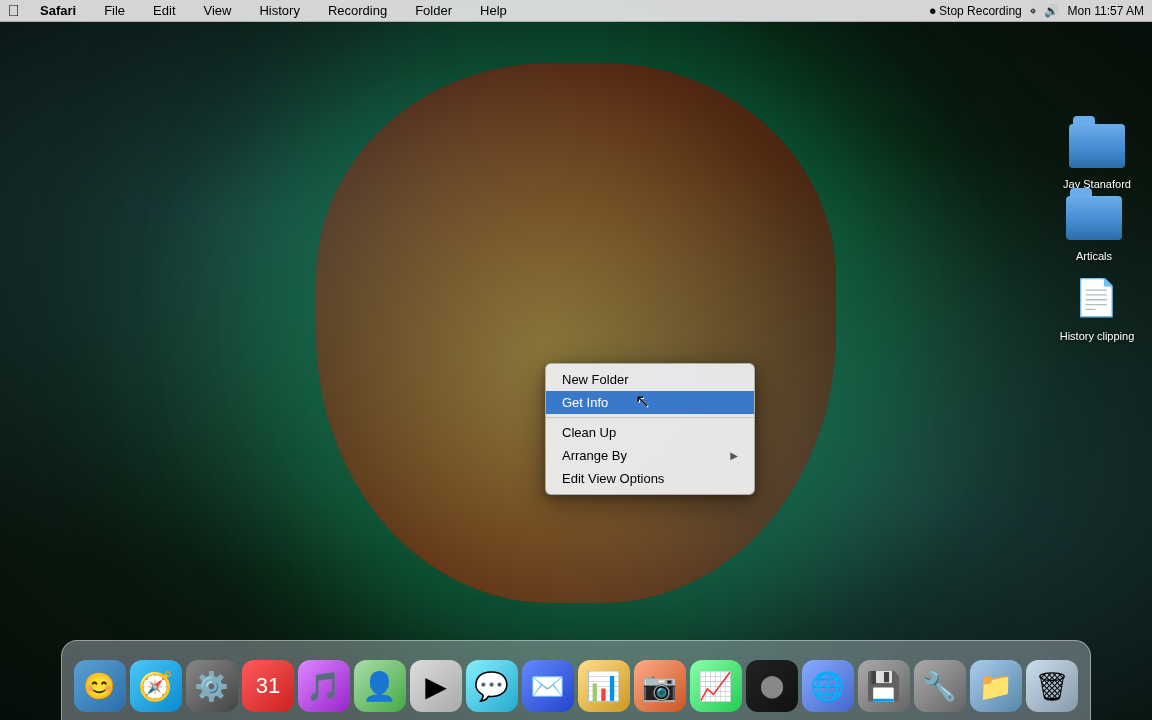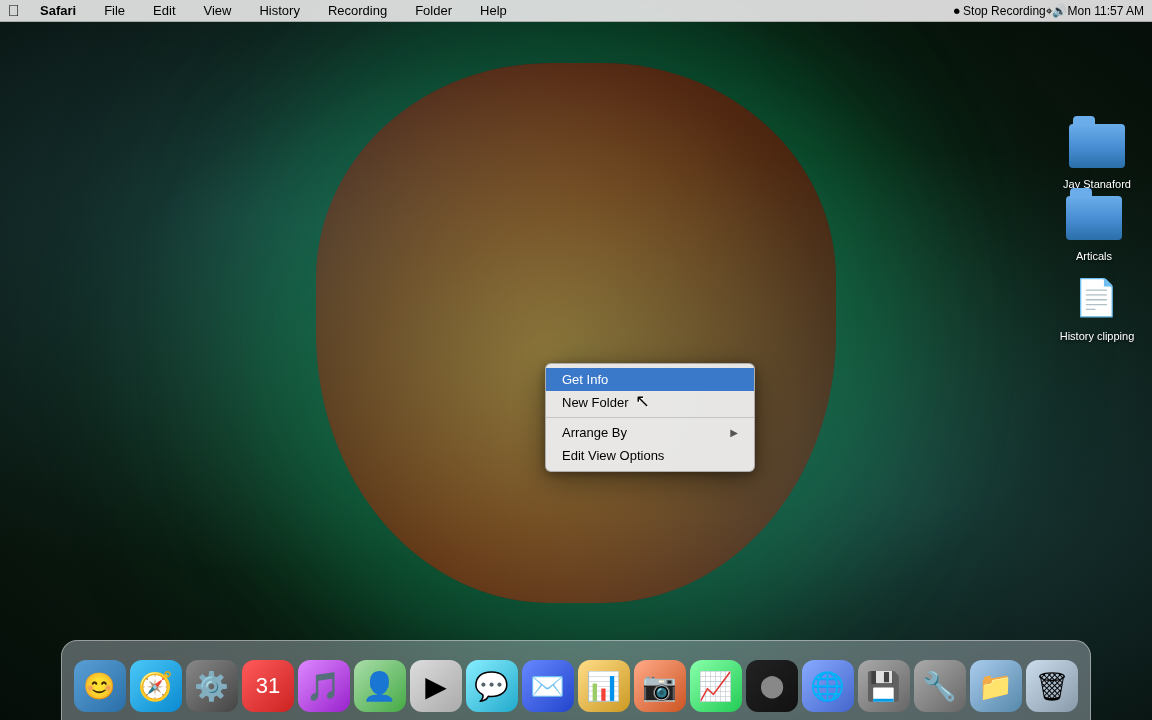--- a/index.html
+++ b/index.html
@@ -85,21 +85,21 @@
       white-space: nowrap;
     }
 
     .menubar-item.app-name {
       font-weight: bold;
     }
 
     .menubar-right {
       display: flex;
       align-items: center;
-      gap: 0;
+      gap: 8px;
       font-size: 12px;
       color: #000;
     }
 
     .menubar-right-item {
       white-space: nowrap;
       font-size: 12px;
     }
 
     
@@ -308,27 +308,30 @@
   </div>
   <span class="icon-label">Articals</span>
 </div>
 
 <div class="desktop-icon" style="top: 270px; right: 15px;">
   <div class="icon-img" style="font-size:36px;">📄</div>
   <span class="icon-label">History clipping</span>
 </div>
 
 <div id="context-menu">
+  <div class="menu-item">
+    <span>New Folder</span>
+  </div>
   <div class="menu-item highlighted">
     <span>Get Info</span>
   </div>
+  <div class="menu-separator"></div>
   <div class="menu-item">
-    <span>New Folder</span>
-  </div>
-  <div class="menu-separator"></div>
+    <span>Clean Up</span>
+  </div>
   <div class="menu-item">
     <span>Arrange By</span>
     <span class="submenu-arrow">▶</span>
   </div>
   <div class="menu-item">
     <span>Edit View Options</span>
   </div>
 </div>
 
 <div id="cursor"></div>

